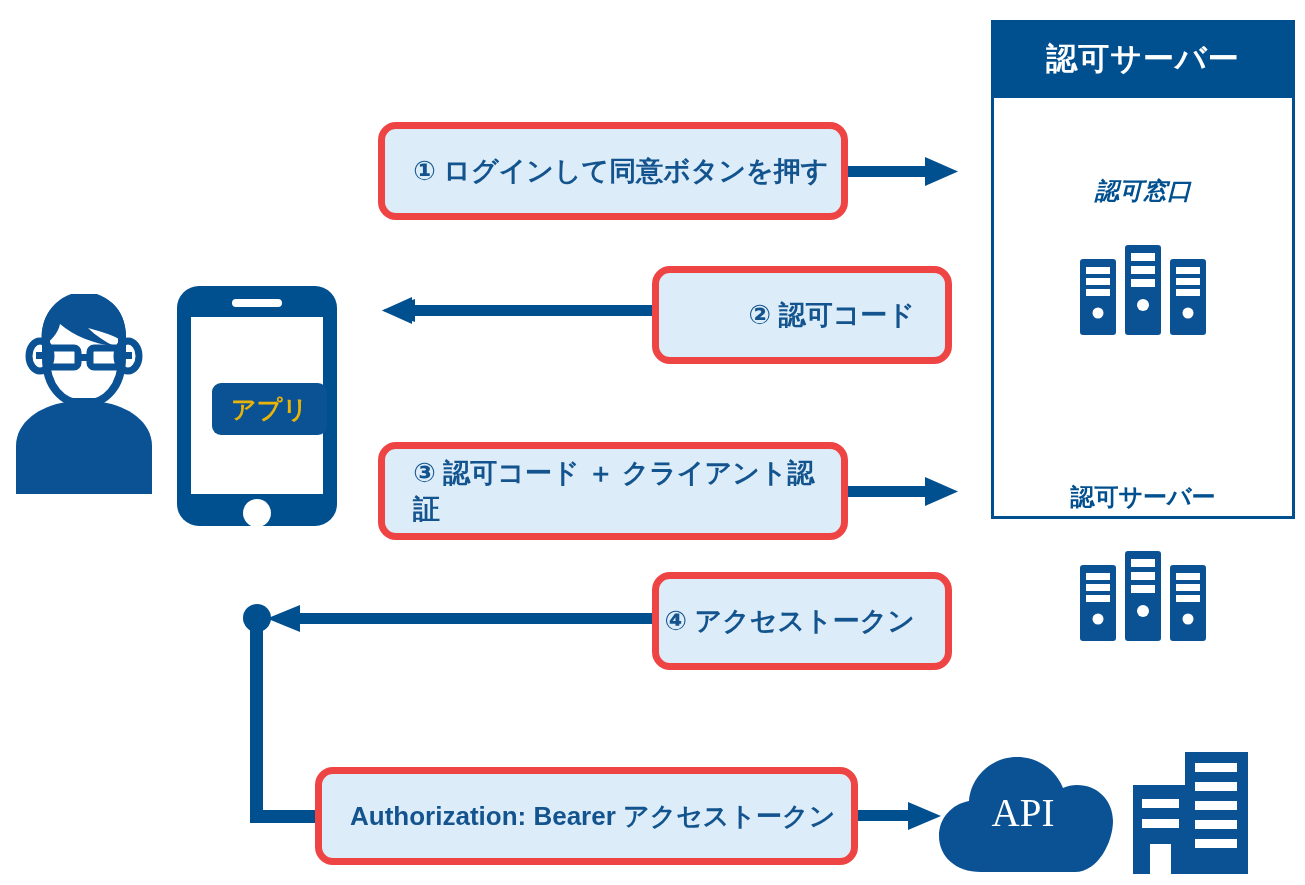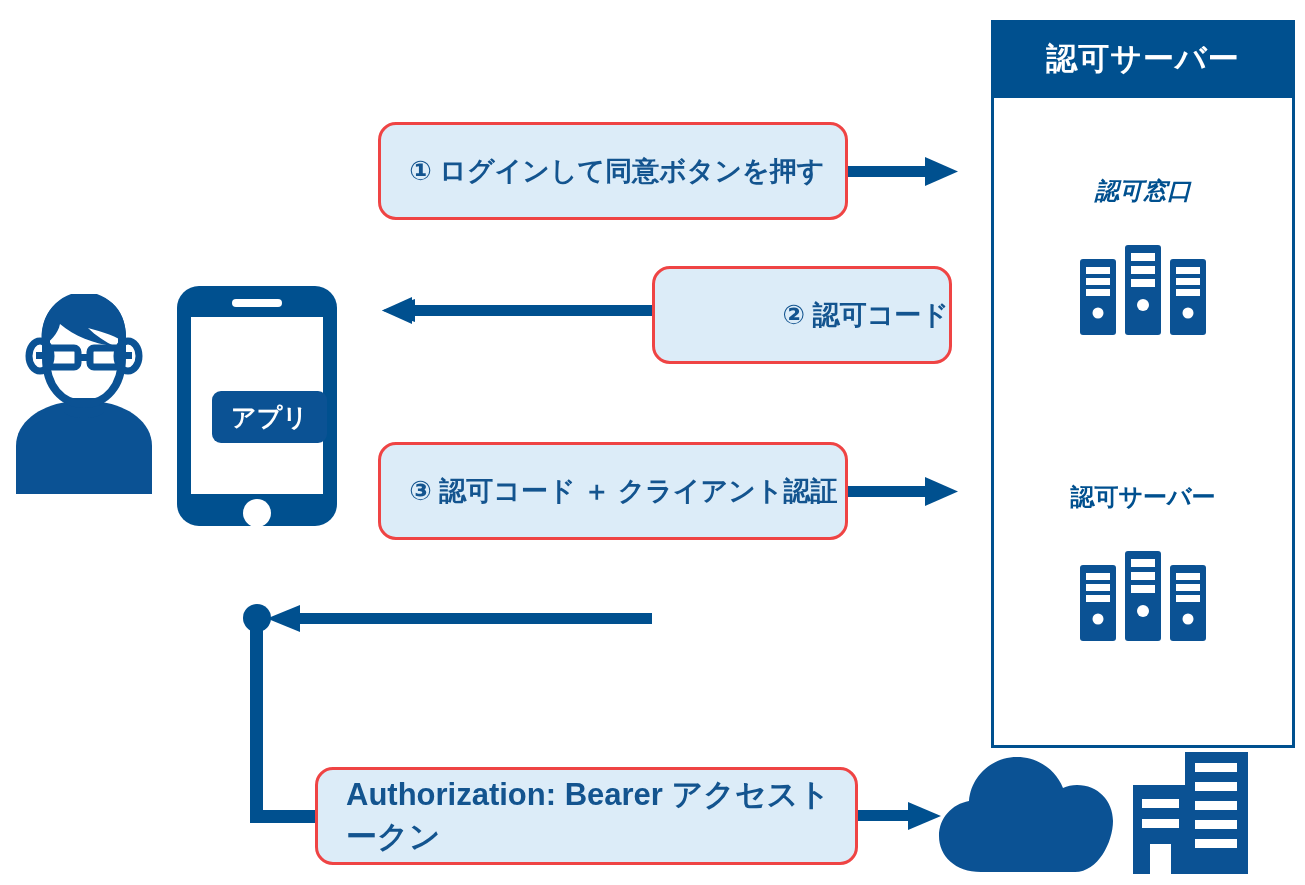--- a/index.html
+++ b/index.html
@@ -17,21 +17,21 @@
     background: #ffffff;
     overflow: hidden;
   }
   .abs { position: absolute; }
 
   
   .server-panel {
     left: 991px;
     top: 20px;
     width: 304px;
-    height: 728px;
+    height: 499px;
     box-sizing: border-box;
     border: 3px solid #00508f;
     background: #ffffff;
   }
   .server-panel-header {
     position: absolute;
     left: -3px;
     top: -3px;
     width: 304px;
     height: 78px;
@@ -56,37 +56,37 @@
   .endpoint-label.auth { top: 152px; font-style: italic; }
   .endpoint-label.token { top: 458px; }
   .rack { position: absolute; left: 50%; transform: translateX(-50%); }
   .rack.auth { top: 222px; }
   .rack.token { top: 528px; }
 
   
   .msg-box {
     box-sizing: border-box;
     background: #dcecf8;
-    border: 3px solid #ef4444;
+    border: 7px solid #ef4444;
     border-radius: 18px;
     display: flex;
     align-items: center;
     color: #13548f;
     font-size: 27px;
     font-weight: bold;
   }
   .msg-box .label { width: 100%; }
   .msg-box.left .label { text-align: left; padding-left: 28px; }
-  .msg-box.right .label { text-align: right; }
+  .msg-box.right .label { text-align: right; padding-right: 30px; }
 
   #box-1 { left: 378px; top: 122px; width: 470px; height: 98px; }
   #box-2 { left: 652px; top: 266px; width: 300px; height: 98px; }
   #box-3 { left: 378px; top: 442px; width: 470px; height: 98px; justify-content: center; }
   #box-4 { left: 652px; top: 572px; width: 300px; height: 98px; }
-  #box-5 { left: 315px; top: 767px; width: 543px; height: 98px; font-size: 31px; }
+  #box-5 { left: 315px; top: 767px; width: 543px; height: 98px; font-size: 26px; }
 
   
   #wire-layer { left: 0; top: 0; width: 1305px; height: 885px; pointer-events: none; }
 
   
   .phone {
     left: 177px; top: 286px; width: 160px; height: 240px;
     background: #00508f; border-radius: 22px;
   }
   .phone-screen {
@@ -95,24 +95,24 @@
   }
   .phone-speaker {
     position: absolute; left: 55px; top: 13px; width: 50px; height: 8px;
     background: #ffffff; border-radius: 4px;
   }
   .phone-home {
     position: absolute; left: 66px; top: 213px; width: 28px; height: 28px;
     background: #ffffff; border-radius: 50%;
   }
   .app-chip {
-    position: absolute; left: 21px; top: 74px; width: 115px; height: 52px;
+    position: absolute; left: 21px; top: 66px; width: 115px; height: 52px;
     background: #0b5294; border-radius: 9px;
     display: flex; align-items: center; justify-content: center;
-    color: #ffffff; font-size: 25px; font-weight: bold;
+    color: #eab308; font-size: 25px; font-weight: bold;
   }
 
   
   .api-label {
     left: 963px; top: 790px; width: 120px; text-align: center;
     color: #ffffff; font-size: 39px;
     font-family: "Liberation Serif", "DejaVu Serif", serif;
   }
 </style>
 </head>
@@ -189,20 +189,23 @@
   </div>
 
   <div class="abs msg-box right" id="box-2">
     <span class="label">② 認可コード</span>
   </div>
 
   <div class="abs msg-box left" id="box-3">
     <span class="label">③ 認可コード ＋ クライアント認証</span>
   </div>
 
+  <div class="abs msg-box right" id="box-4">
+    <span class="label">④ アクセストークン</span>
+  </div>
 
   <div class="abs msg-box left" id="box-5">
     <span class="label">Authorization: Bearer アクセストークン</span>
   </div>
 
   <div class="abs server-panel">
     <div class="server-panel-header">認可サーバー</div>
 
     <div class="endpoint-label auth">認可窓口</div>
 
@@ -244,20 +247,21 @@
       <circle cx="110" cy="68" r="5.5" fill="#ffffff"></circle>
     </svg>
   </div>
 
   <svg class="abs" style="left:935px; top:752px;" width="180" height="125" viewBox="0 0 180 125" xmlns="http://www.w3.org/2000/svg">
     <path d="M46 120 C20 120 4 104 4 84 C4 66 17 52 34 49
              C36 24 57 5 82 5 C103 5 121 18 128 36
              C132 34 137 33 142 33 C163 33 178 49 178 69
              C178 90 163 120 140 120 Z" fill="#0b5294"></path>
   </svg>
+  <div class="abs api-label">API</div>
 
   <svg class="abs" style="left:1133px; top:752px;" width="115" height="122" viewBox="0 0 115 122" xmlns="http://www.w3.org/2000/svg">
     <rect x="52" y="0" width="63" height="122" fill="#0b5294"></rect>
     <rect x="0" y="33" width="56" height="89" fill="#0b5294"></rect>
     <rect x="62" y="11" width="42" height="9" fill="#ffffff"></rect>
     <rect x="62" y="30" width="42" height="9" fill="#ffffff"></rect>
     <rect x="62" y="49" width="42" height="9" fill="#ffffff"></rect>
     <rect x="62" y="68" width="42" height="9" fill="#ffffff"></rect>
     <rect x="62" y="87" width="42" height="9" fill="#ffffff"></rect>
     <rect x="9" y="47" width="37" height="9" fill="#ffffff"></rect>

